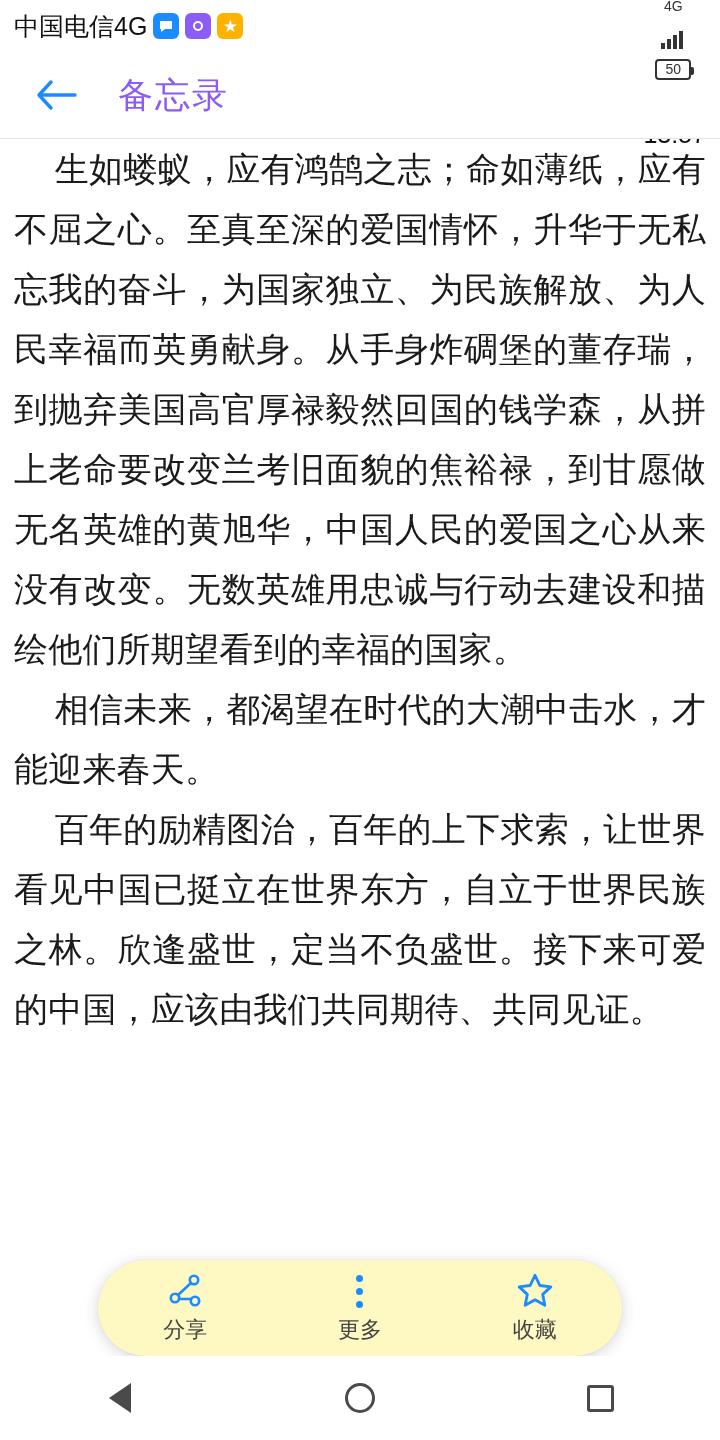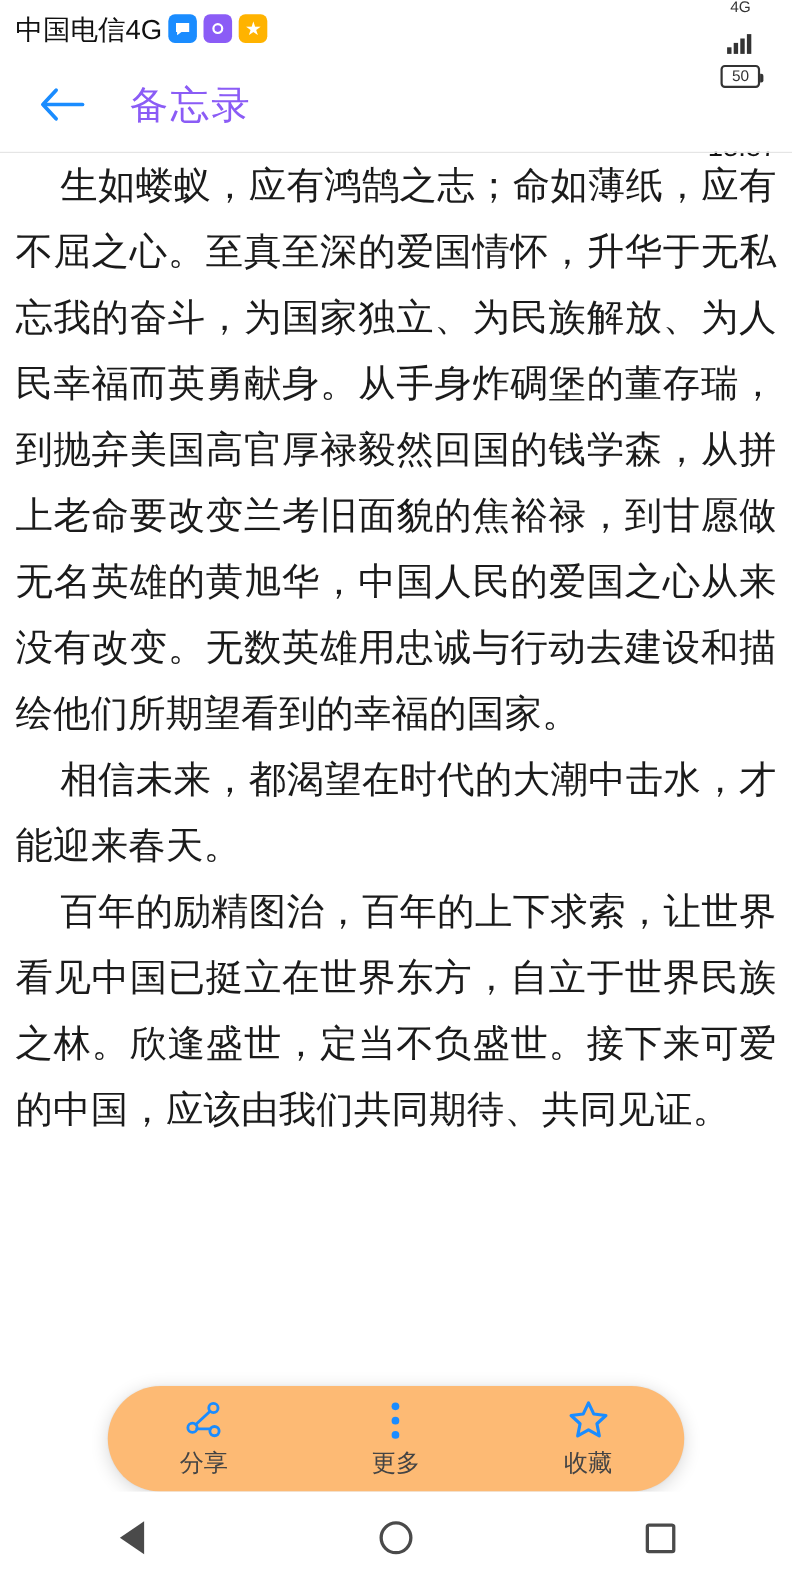--- a/index.html
+++ b/index.html
@@ -131,21 +131,21 @@
     left: 0; right: 0;
     bottom: 84px;
     display: flex;
     justify-content: center;
     pointer-events: none;
   }
   .action-bar {
     pointer-events: auto;
     width: 524px;
     height: 96px;
-    background: #fdba74;
+    background: #fef9c3;
     border-radius: 48px;
     box-shadow: 0 3px 16px rgba(0,0,0,0.16), 0 0 2px rgba(0,0,0,0.07);
     display: flex;
     align-items: center;
     justify-content: space-around;
   }
   .action {
     width: 150px;
     height: 96px;
     display: flex;

